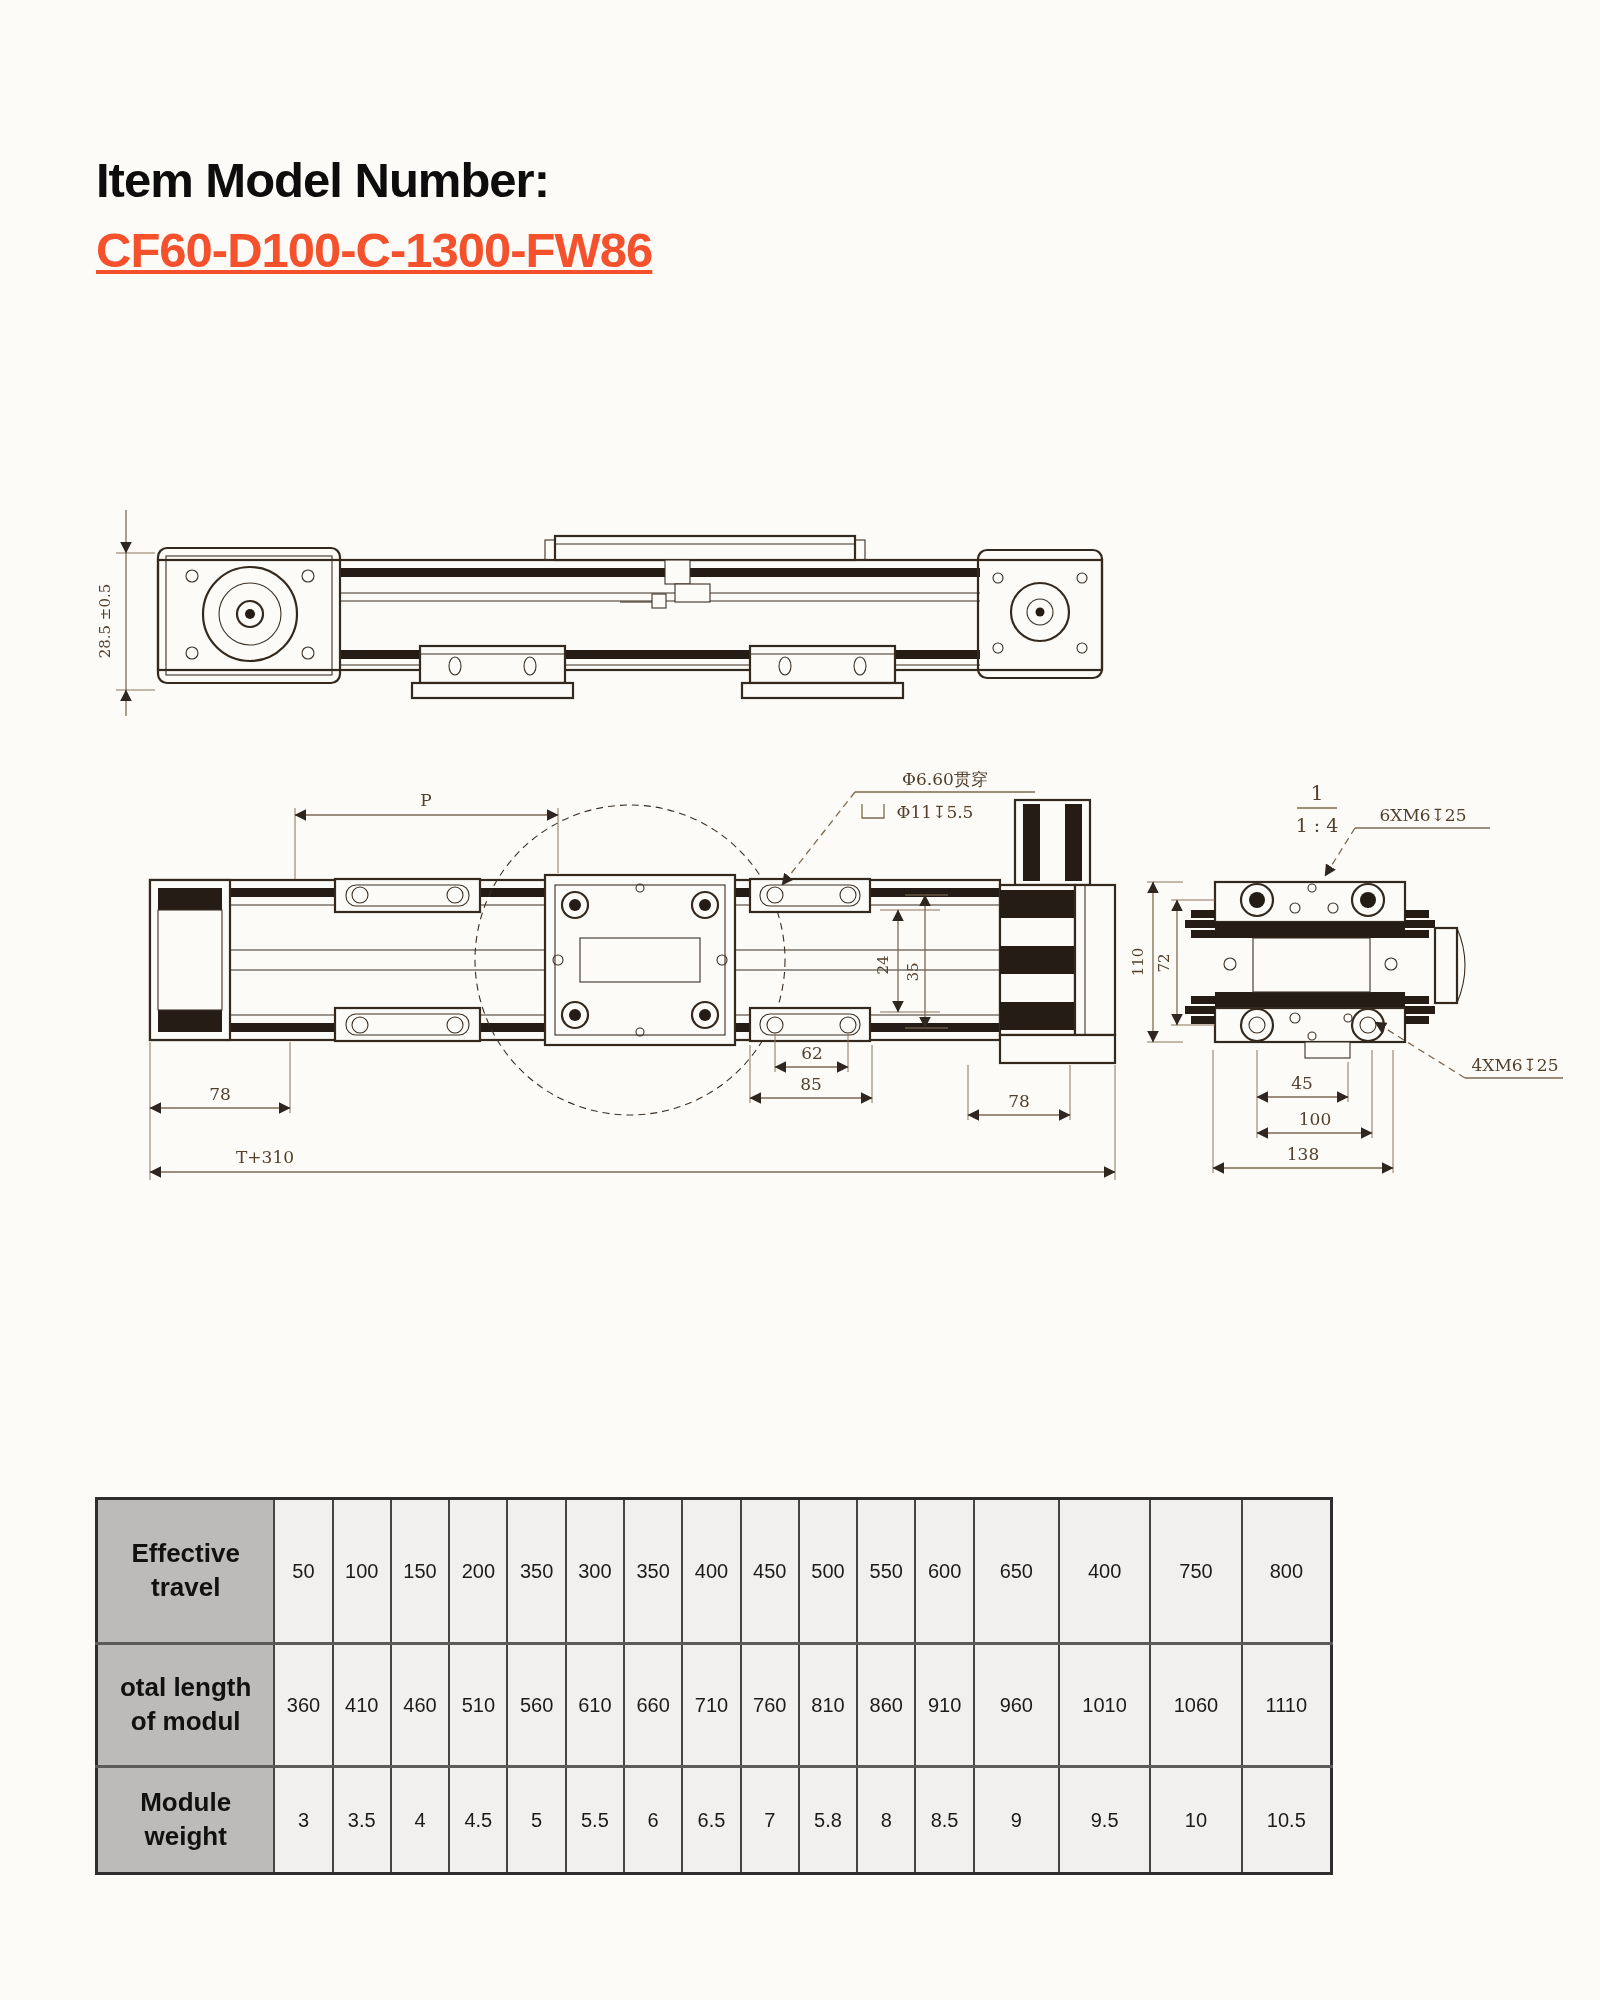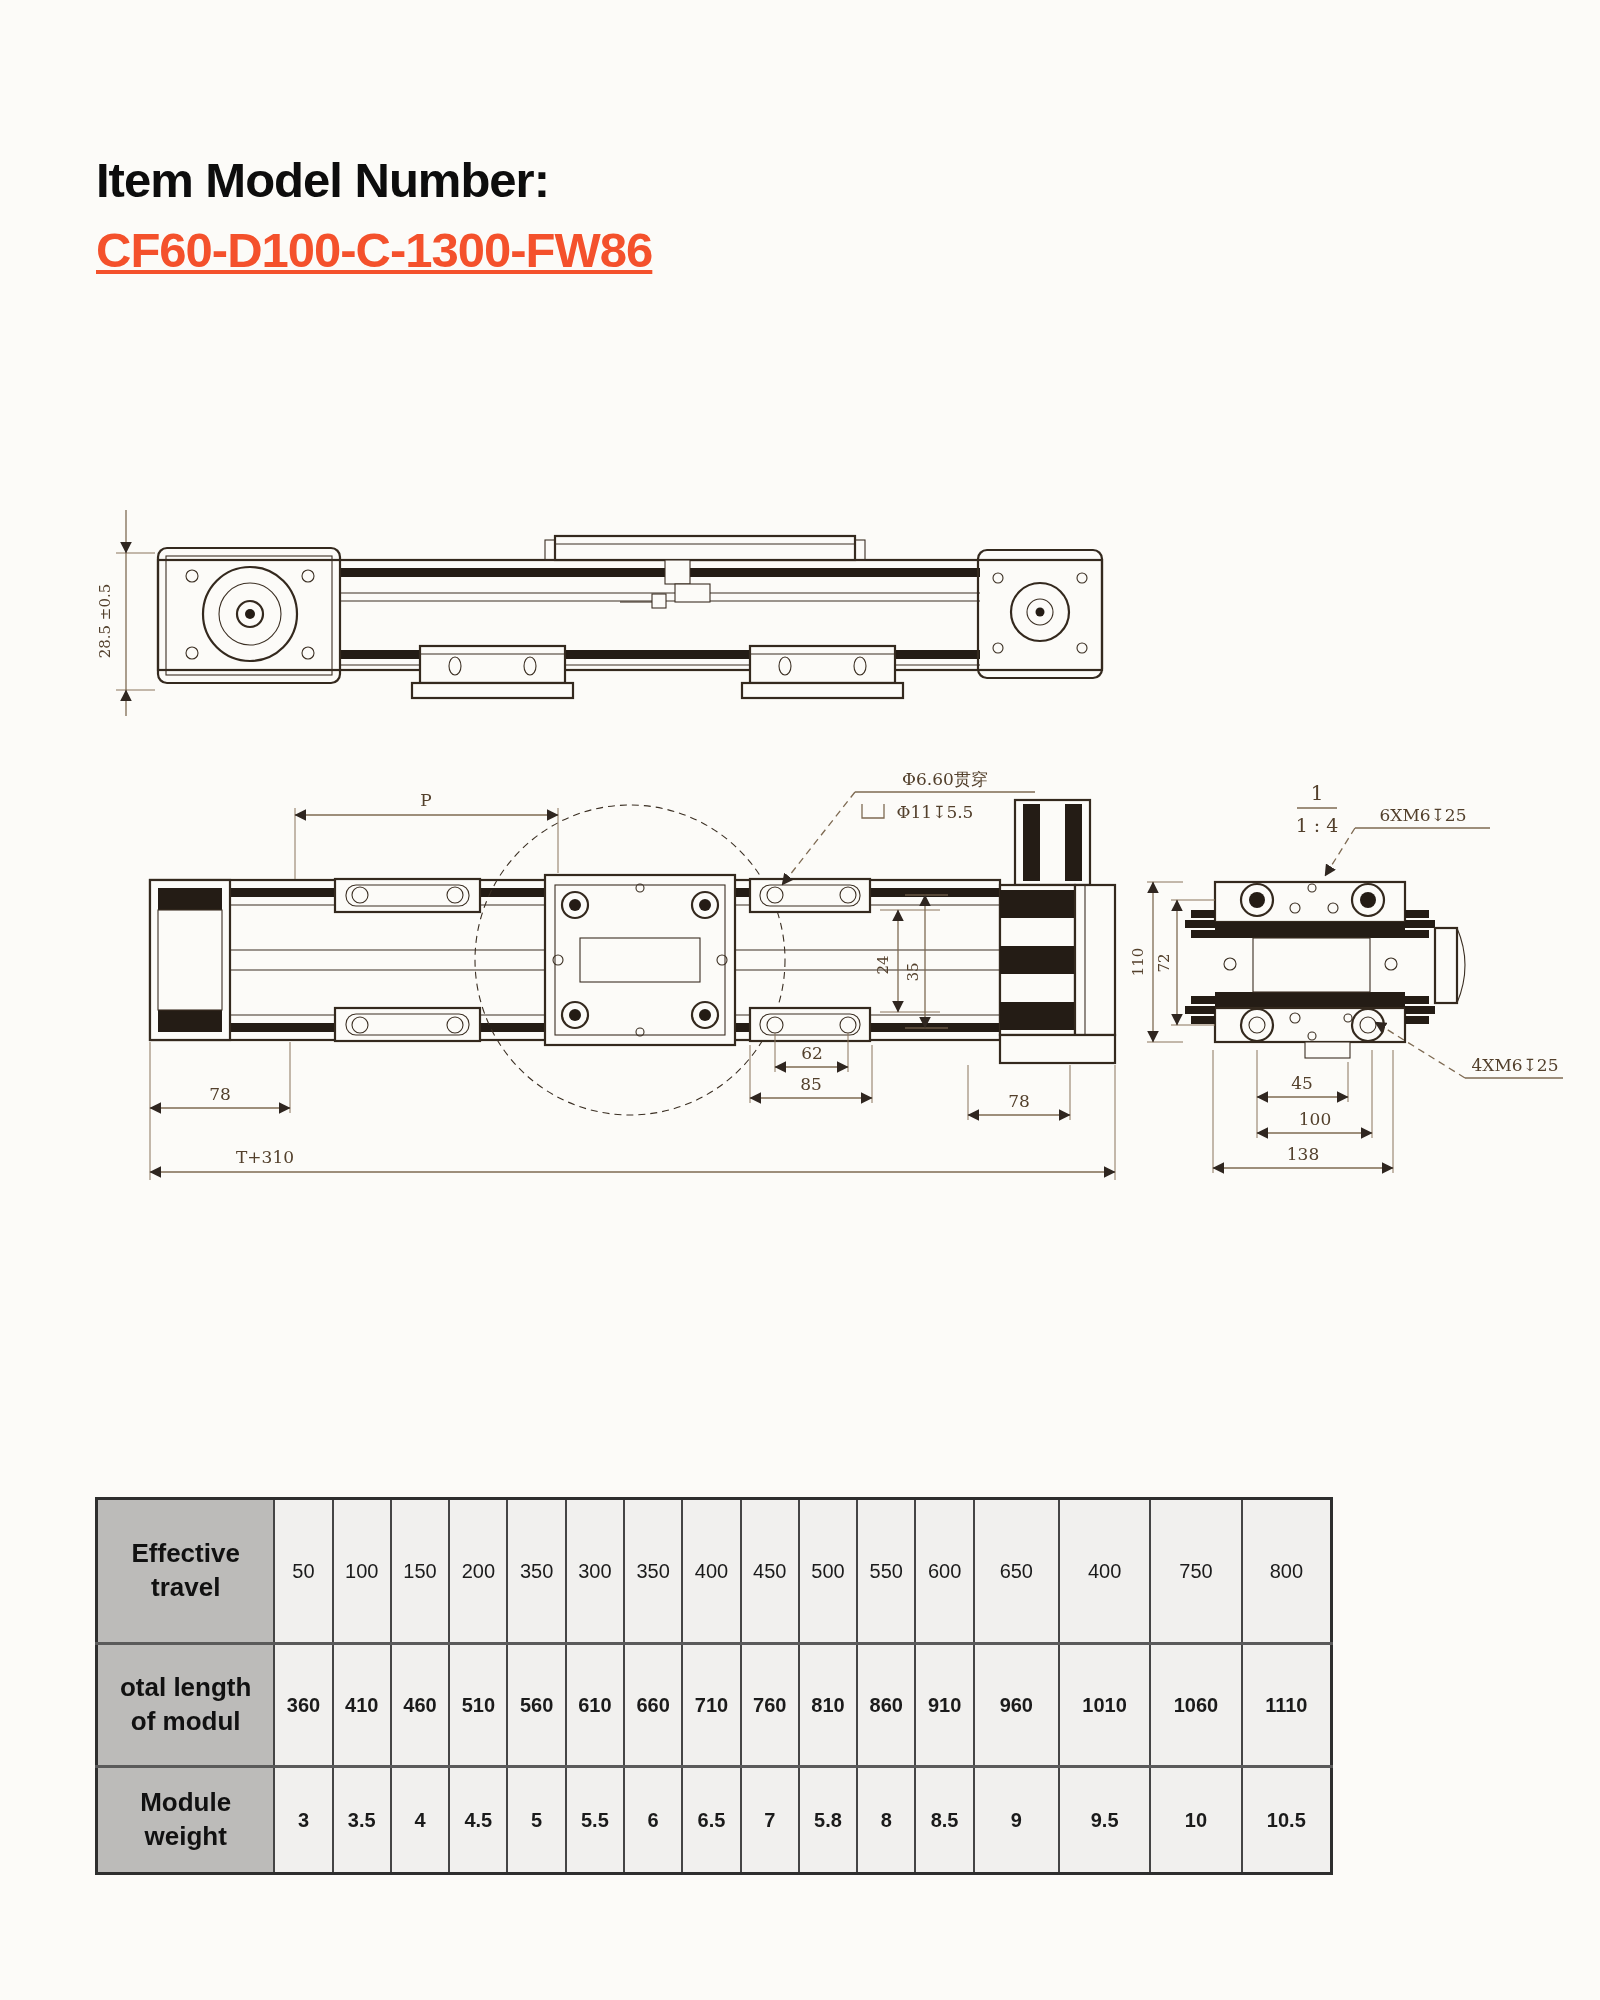--- a/index.html
+++ b/index.html
@@ -21,21 +21,21 @@
   .xl{stroke:#8a755c;stroke-width:1;fill:none;}
   .dash{stroke-dasharray:7 5;}
   .dt{fill:#53402c;font-family:"DejaVu Serif",serif;font-size:17px;text-anchor:middle;}
   .dts{fill:#53402c;font-family:"DejaVu Serif",serif;font-size:15px;text-anchor:middle;}
   
   .spec-table{position:absolute;left:95px;top:1497px;width:1238px;border-collapse:collapse;
               table-layout:fixed;border:3px solid #2e2e2e;}
   .spec-table td{border-left:2px solid #454545;border-right:2px solid #454545;
                  text-align:center;vertical-align:middle;color:#1b1b1b;font-size:20px;
                  background:#F1F0EE;padding:0 2px;}
-  .spec-table tr + tr td{border-top:3px solid #5a5a5a;font-weight:bold;}
+  .spec-table tr + tr td{border-top:3px solid #5a5a5a;}
   .spec-table td.rowlabel{background:#BCBBB9;font-weight:700;font-size:26px;color:#111;
                           padding:0 18px;line-height:1.3;}
   .r1 td{height:142px;} .r2 td{height:120px;} .r3 td{height:104px;}
 </style>
 </head>
 <body>
 
 <div class="page">
 
   <div class="title-block">

